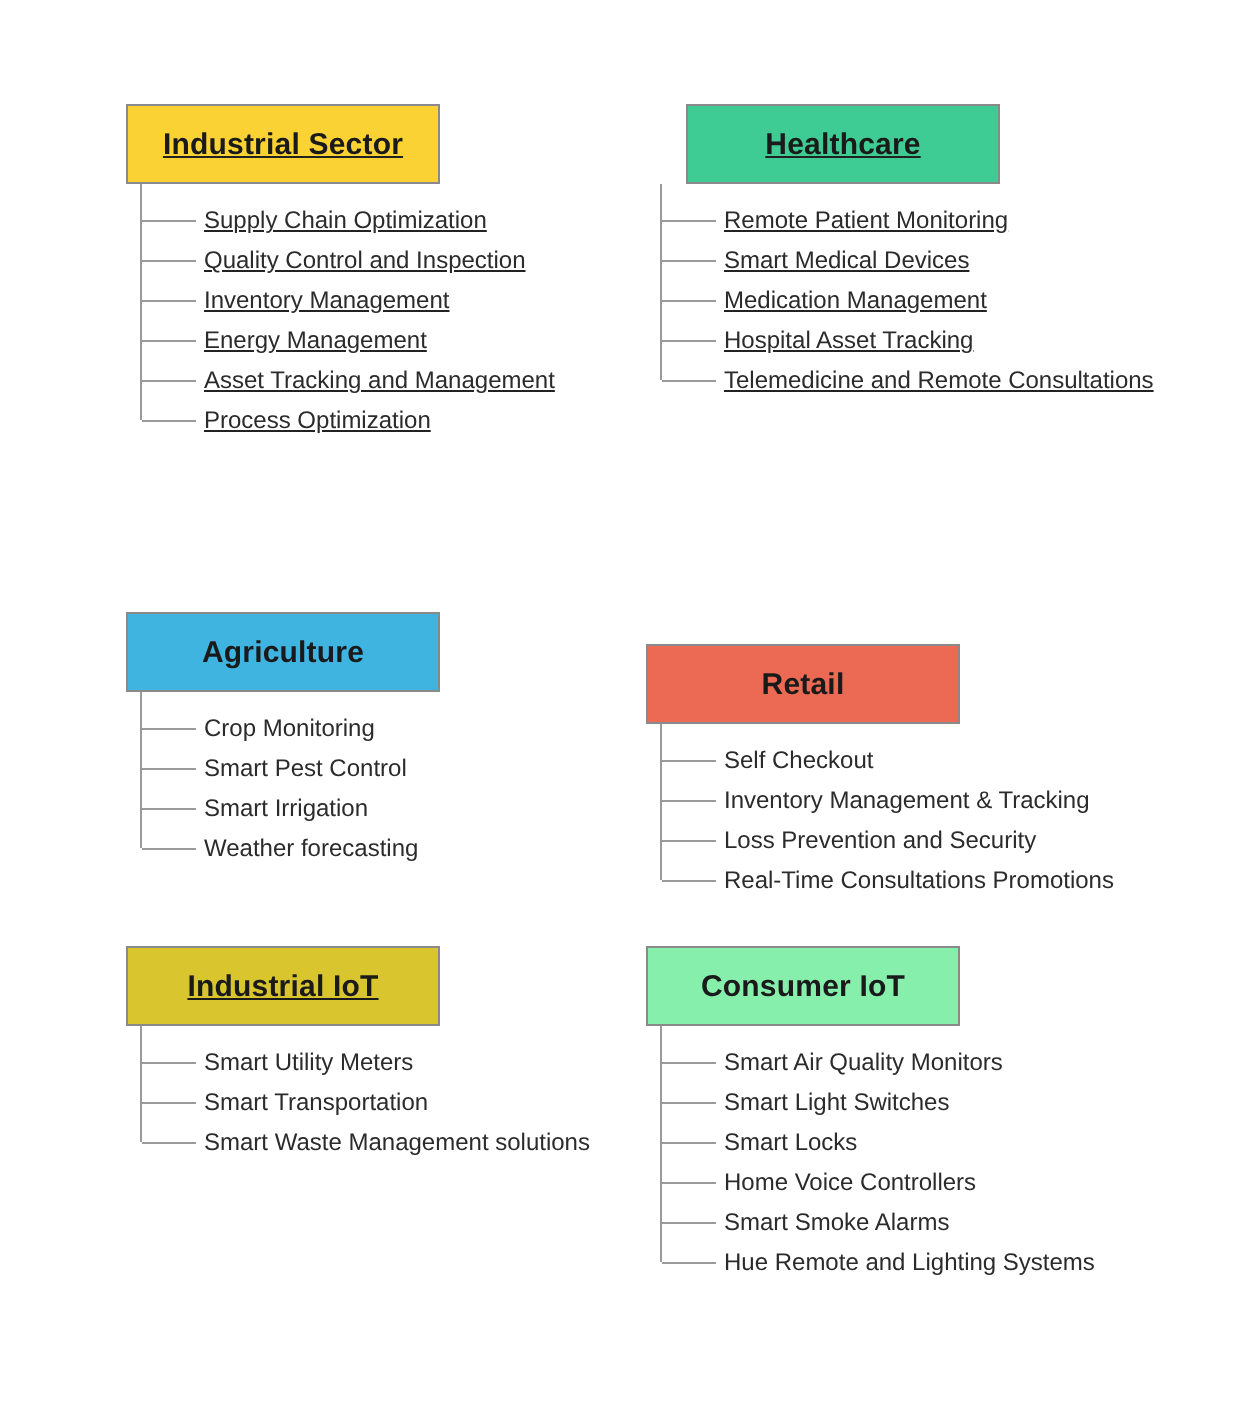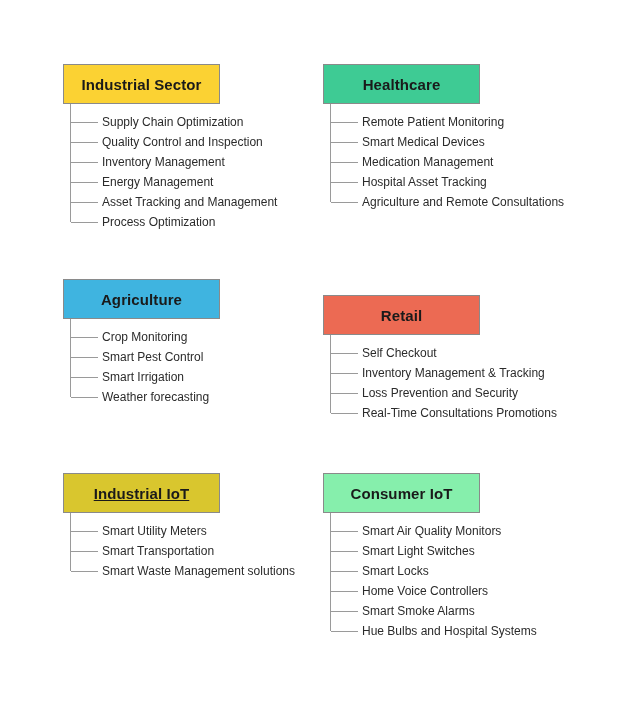--- a/index.html
+++ b/index.html
@@ -27,22 +27,22 @@
   .group {
     position: absolute;
     width: 290px;
   }
 
   
   .col-left  { left: 63px; }
   .col-right { left: 323px; }
 
   
-  .row-1 { top: 64px; }
-  .row-2 { top: 279px; }
+  .row-1 { top: 52px; text-decoration: underline; }
+  .row-2 { top: 306px; }
   .row-3 { top: 473px; }
 
   .node-box {
     box-sizing: border-box;
     width: 157px;
     height: 40px;
     border: 1px solid #8a8a8a;
     display: flex;
     align-items: center;
     justify-content: center;
@@ -104,30 +104,30 @@
         <div class="stem" style="background: rgb(154, 154, 154); height: 118px;"></div>
         <div class="child"><span>Supply Chain Optimization</span></div>
         <div class="child"><span>Quality Control and Inspection</span></div>
         <div class="child"><span>Inventory Management</span></div>
         <div class="child"><span>Energy Management</span></div>
         <div class="child"><span>Asset Tracking and Management</span></div>
         <div class="child"><span>Process Optimization</span></div>
       </div>
     </div>
     <div class="group col-right row-1">
-      <div class="node-box" style="background: rgb(62, 203, 148); border-color: rgb(138, 138, 138);">
+      <div class="node-box" style="background: rgb(62, 203, 148); border-color: rgb(138, 138, 138); margin-left: 20px;">
         <span>Healthcare</span>
       </div>
       <div class="children">
         <div class="stem" style="background: rgb(154, 154, 154); height: 98px;"></div>
         <div class="child"><span>Remote Patient Monitoring</span></div>
         <div class="child"><span>Smart Medical Devices</span></div>
         <div class="child"><span>Medication Management</span></div>
         <div class="child"><span>Hospital Asset Tracking</span></div>
-        <div class="child wrap"><span>Agriculture and Remote Consultations</span></div>
+        <div class="child wrap"><span>Telemedicine and Remote Consultations</span></div>
       </div>
     </div>
     <div class="group col-left row-2">
       <div class="node-box" style="background: rgb(63, 180, 224); border-color: rgb(138, 138, 138);">
         <span>Agriculture</span>
       </div>
       <div class="children">
         <div class="stem" style="background: rgb(154, 154, 154); height: 78px;"></div>
         <div class="child"><span>Crop Monitoring</span></div>
         <div class="child"><span>Smart Pest Control</span></div>
@@ -162,16 +162,16 @@
       <div class="node-box" style="background: #86efac; border-color: rgb(138, 138, 138);">
         <span>Consumer IoT</span>
       </div>
       <div class="children">
         <div class="stem" style="background: rgb(154, 154, 154); height: 118px;"></div>
         <div class="child"><span>Smart Air Quality Monitors</span></div>
         <div class="child"><span>Smart Light Switches</span></div>
         <div class="child"><span>Smart Locks</span></div>
         <div class="child"><span>Home Voice Controllers</span></div>
         <div class="child"><span>Smart Smoke Alarms</span></div>
-        <div class="child"><span>Hue Bulbs and Hospital Systems</span></div>
+        <div class="child"><span>Hue Remote and Lighting Systems</span></div>
       </div>
     </div>
   </div>
 
 </body></html>

